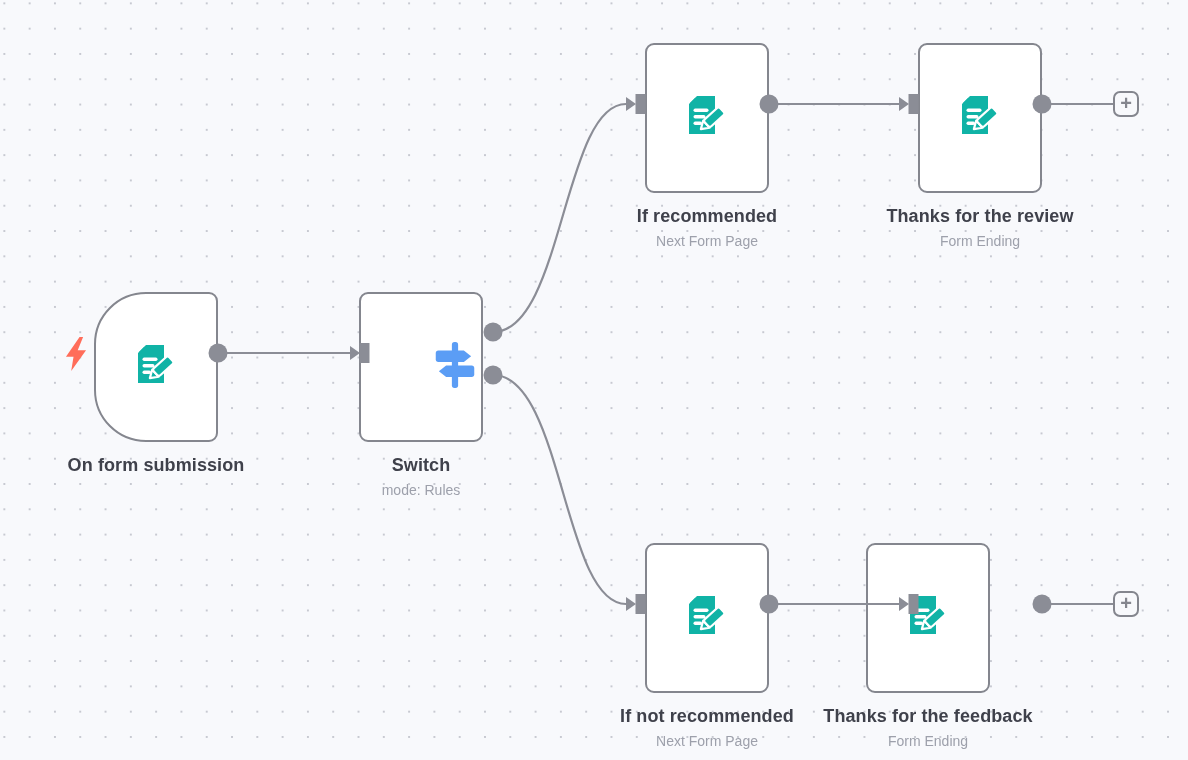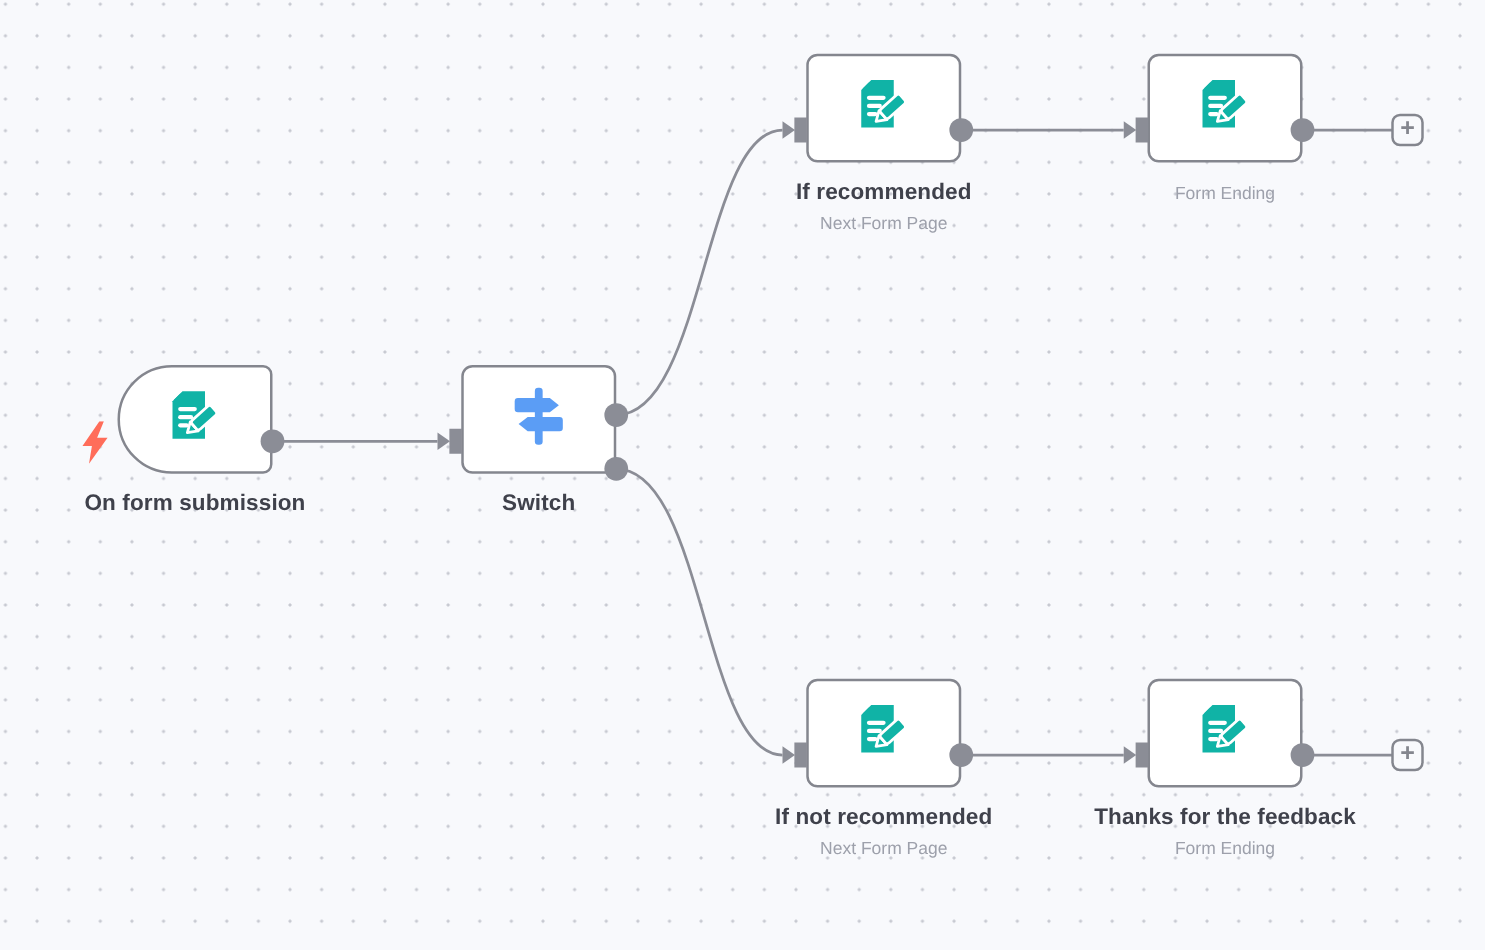--- a/index.html
+++ b/index.html
@@ -11,21 +11,21 @@
     position:relative;
     width:1188px;height:760px;
     overflow:hidden;
     background-color:#f8f9fc;
     background-image:radial-gradient(circle,#c7c9d1 1px,rgba(199,201,209,0) 1.5px);
     background-size:25.3px 25.3px;
     background-position:17px 16px;
   }
   .node{
     position:absolute;
-    width:124px;height:87px;
+    width:124px;height:150px;
     background:#ffffff;
     border:2px solid #84868e;
     border-radius:9px;
     box-sizing:border-box;
     display:flex;align-items:center;justify-content:center;
     z-index:2;
   }
   .node.trigger{border-radius:52px 9px 9px 52px;justify-content:center;}
   .nlabel{
     position:absolute;
@@ -102,30 +102,31 @@
           <path d="M0.5 0 L8 -4.8 L8 4.8 Z" fill="#10b3a6"></path>
           <rect x="8" y="-4.8" width="21" height="9.6" rx="2.2" fill="#10b3a6"></rect>
         </g>
       </svg>
     </span>
     <div class="nlabel">
       <div class="ntitle">On form submission</div>
     </div>
   </div>
 
-  <div class="node" style="left:369px;top:292px;">
+  <div class="node" style="left:359px;top:292px;justify-content:flex-end;">
     <span class="node-icon">
       <svg width="52" height="52" viewBox="0 0 50 50">
         <rect x="22" y="3" width="6" height="44" rx="2.5" fill="#5b9df5"></rect>
         <path d="M9 11 H33.5 L40.5 16.5 L33.5 22 H9 Q6.5 22 6.5 19.5 V13.5 Q6.5 11 9 11 Z" fill="#5b9df5"></path>
         <path d="M41 25.5 H16.5 L9.5 31 L16.5 36.5 H41 Q43.5 36.5 43.5 34 V28 Q43.5 25.5 41 25.5 Z" fill="#5b9df5"></path>
       </svg>
     </span>
     <div class="nlabel">
       <div class="ntitle">Switch</div>
+      <div class="nsub">mode: Rules</div>
     </div>
   </div>
 
   <div class="node" style="left:645px;top:43px;">
     <span class="node-icon">
       <svg width="48" height="44" viewBox="0 0 48 44">
         <path d="M14 2 H32 V40 H6 V10 Z" fill="#10b3a6"></path>
         <path d="M12.5 3.5 L12.5 9 L7 9 Z" fill="#10b3a6"></path>
         <rect x="10.5" y="14.5" width="15" height="3.4" rx="1.7" fill="#ffffff"></rect>
         <rect x="10.5" y="21" width="12" height="3.4" rx="1.7" fill="#ffffff"></rect>
@@ -150,20 +151,21 @@
         <rect x="10.5" y="14.5" width="15" height="3.4" rx="1.7" fill="#ffffff"></rect>
         <rect x="10.5" y="21" width="12" height="3.4" rx="1.7" fill="#ffffff"></rect>
         <rect x="10.5" y="27.5" width="8.5" height="3.4" rx="1.7" fill="#ffffff"></rect>
         <g transform="translate(17.5,35.5) rotate(-42)" stroke="#ffffff" stroke-width="2.2" stroke-linejoin="round">
           <path d="M0.5 0 L8 -4.8 L8 4.8 Z" fill="#10b3a6"></path>
           <rect x="8" y="-4.8" width="21" height="9.6" rx="2.2" fill="#10b3a6"></rect>
         </g>
       </svg>
     </span>
     <div class="nlabel">
+      <div class="ntitle">Thanks for the review</div>
       <div class="nsub">Form Ending</div>
     </div>
   </div>
 
   <div class="node" style="left:645px;top:543px;justify-content:center;">
     <span class="node-icon">
       <svg width="48" height="44" viewBox="0 0 48 44">
         <path d="M14 2 H32 V40 H6 V10 Z" fill="#10b3a6"></path>
         <path d="M12.5 3.5 L12.5 9 L7 9 Z" fill="#10b3a6"></path>
         <rect x="10.5" y="14.5" width="15" height="3.4" rx="1.7" fill="#ffffff"></rect>
@@ -174,21 +176,21 @@
           <rect x="8" y="-4.8" width="21" height="9.6" rx="2.2" fill="#10b3a6"></rect>
         </g>
       </svg>
     </span>
     <div class="nlabel">
       <div class="ntitle">If not recommended</div>
       <div class="nsub">Next Form Page</div>
     </div>
   </div>
 
-  <div class="node" style="left:918px;top:543px;">
+  <div class="node" style="left:866px;top:543px;">
     <span class="node-icon">
       <svg width="48" height="44" viewBox="0 0 48 44">
         <path d="M14 2 H32 V40 H6 V10 Z" fill="#10b3a6"></path>
         <path d="M12.5 3.5 L12.5 9 L7 9 Z" fill="#10b3a6"></path>
         <rect x="10.5" y="14.5" width="15" height="3.4" rx="1.7" fill="#ffffff"></rect>
         <rect x="10.5" y="21" width="12" height="3.4" rx="1.7" fill="#ffffff"></rect>
         <rect x="10.5" y="27.5" width="8.5" height="3.4" rx="1.7" fill="#ffffff"></rect>
         <g transform="translate(17.5,35.5) rotate(-42)" stroke="#ffffff" stroke-width="2.2" stroke-linejoin="round">
           <path d="M0.5 0 L8 -4.8 L8 4.8 Z" fill="#10b3a6"></path>
           <rect x="8" y="-4.8" width="21" height="9.6" rx="2.2" fill="#10b3a6"></rect>

